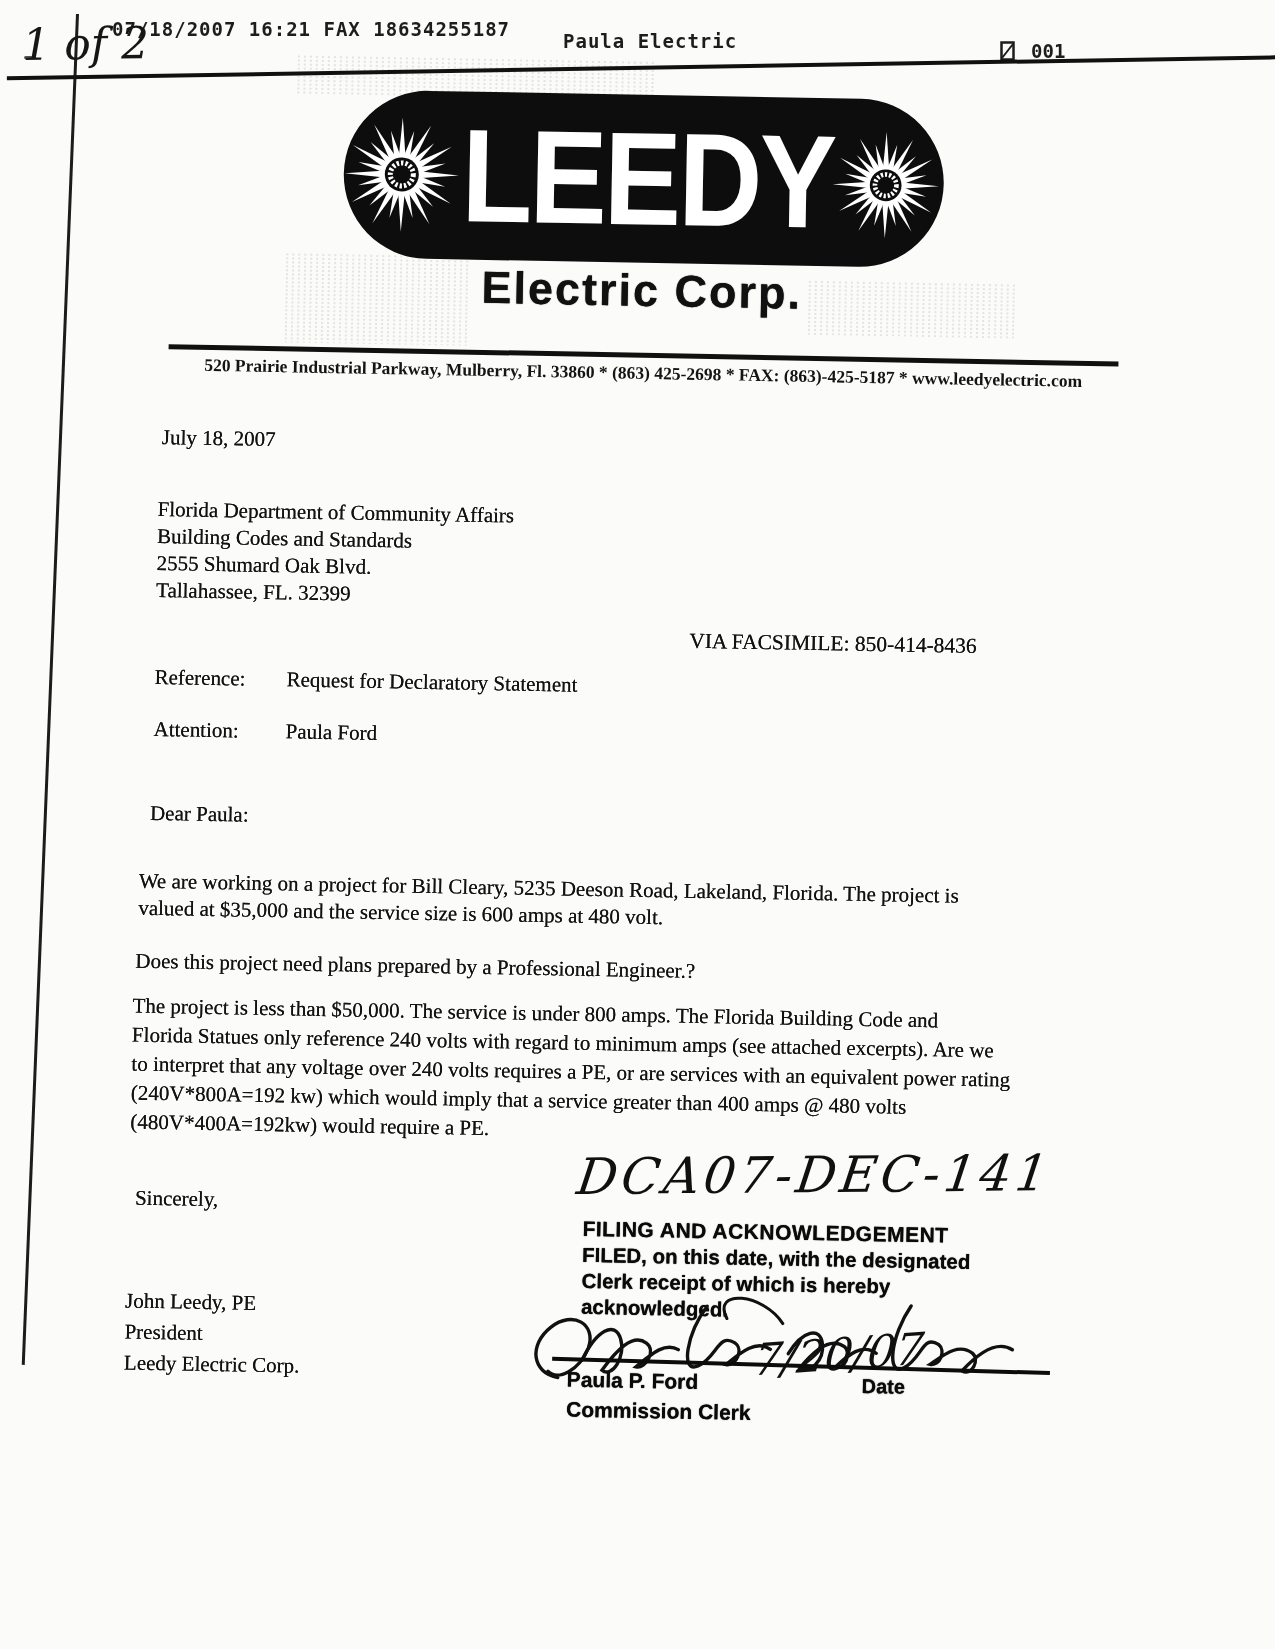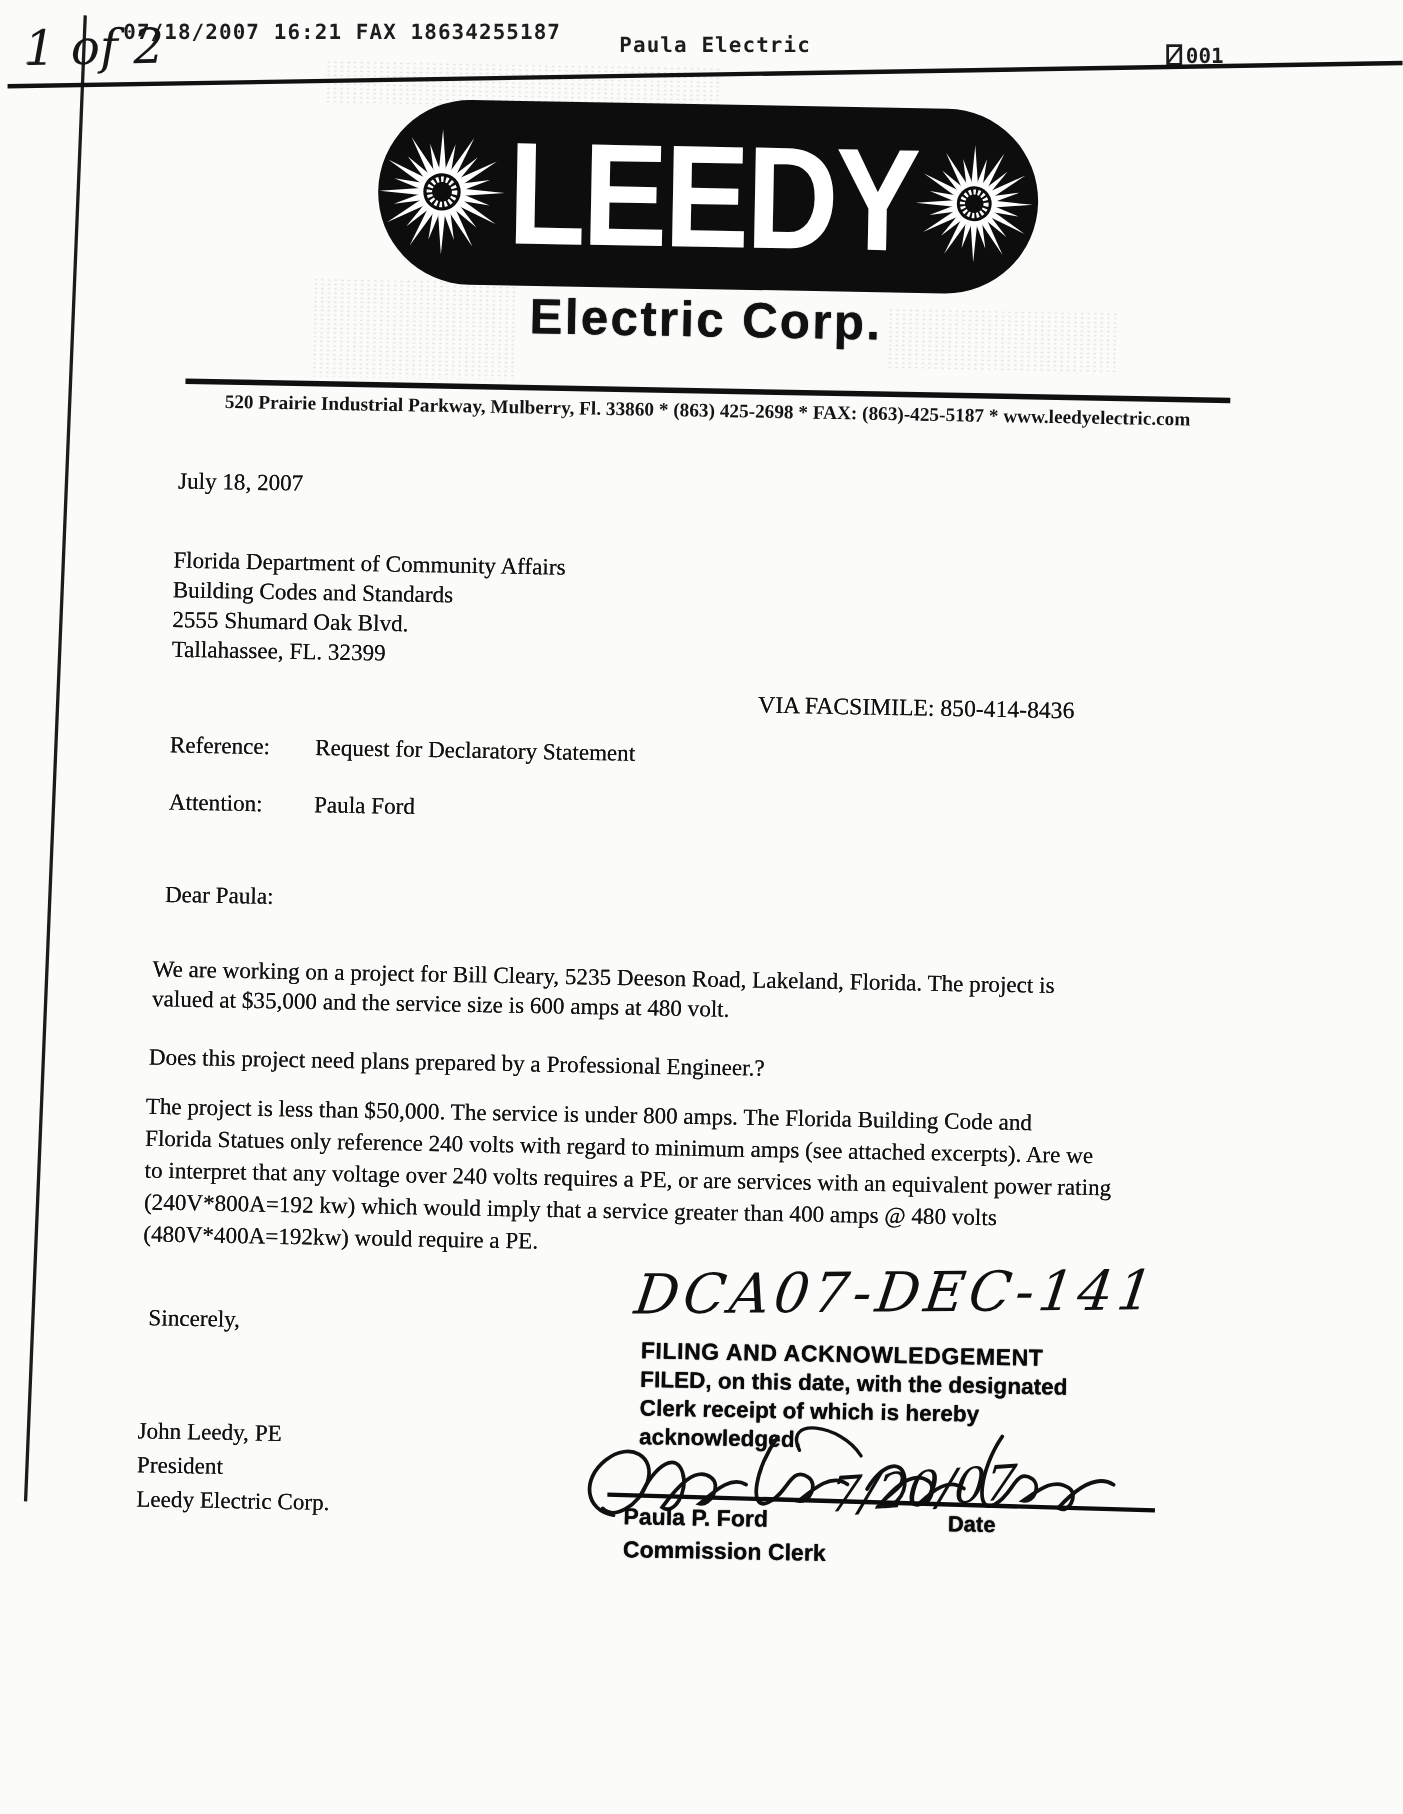--- a/index.html
+++ b/index.html
@@ -6,21 +6,21 @@
   body{
     width:1275px;height:1649px;position:relative;overflow:hidden;
     background:#fbfbfa;color:#161616;
     font-family:"Liberation Serif", serif;
   }
   
   .fax-header{position:absolute;left:0;top:0;width:1275px;height:70px;}
   .mono{font-family:"DejaVu Sans Mono", monospace;font-weight:bold;color:#1d1d1d;}
   .fax-ts{position:absolute;left:112px;top:18px;font-size:19px;letter-spacing:1px;}
   .fax-sender{position:absolute;left:563px;top:30px;font-size:19px;letter-spacing:1px;}
-  .fax-page{position:absolute;left:1060px;top:40px;font-size:19px;display:flex;gap:3px;}
+  .fax-page{position:absolute;left:1000px;top:40px;font-size:19px;display:flex;align-items:center;gap:16px;}
   .page-icon{display:inline-block;width:15px;height:20px;position:relative;}
   
   .edge-line{position:absolute;left:76px;top:14px;width:2.5px;height:1352px;background:#1c1c1c;
     transform-origin:top center;transform:rotate(2.3deg);}
   .edge-dot{position:absolute;left:24px;top:56px;width:9px;height:3px;background:#555;border-radius:2px;}
   .speckle{position:absolute;background-image:radial-gradient(#8f8f8f 1px, transparent 1.4px);
     background-size:6px 4px;opacity:.22;}
   
   .scan{position:absolute;inset:0;transform:rotate(1.05deg);transform-origin:160px 380px;}
   

